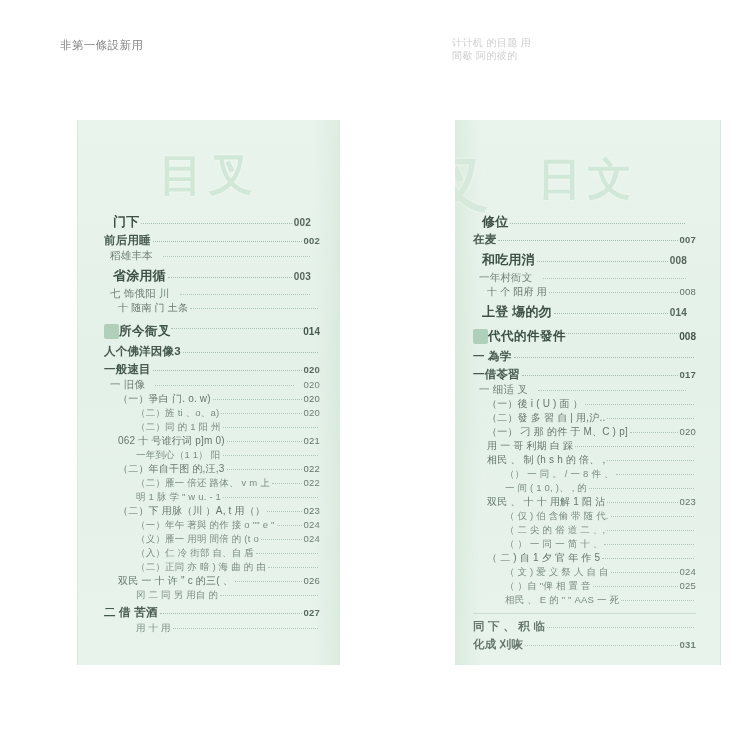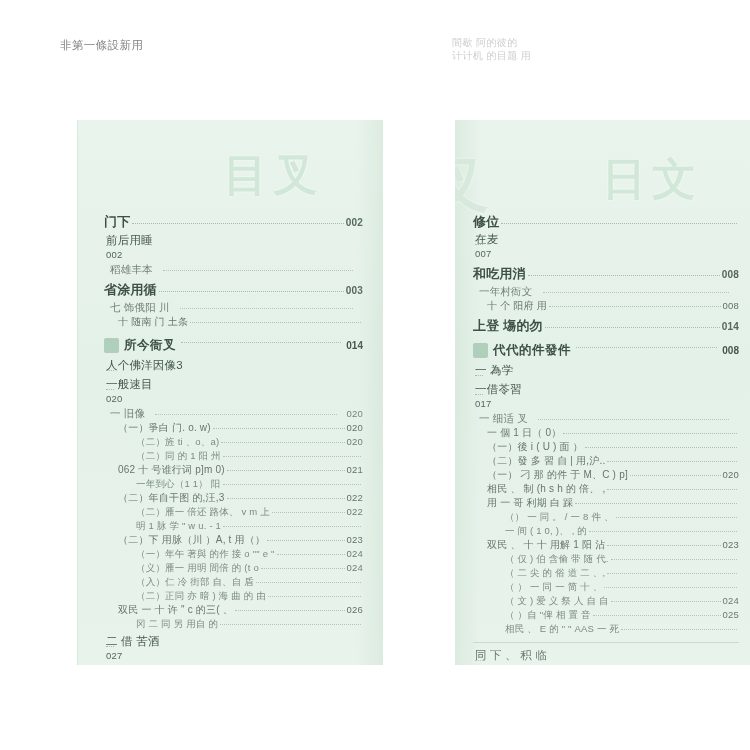--- a/index.html
+++ b/index.html
@@ -47,21 +47,20 @@
     opacity: .55;
   }
 
   
   .sheet {
     position: absolute;
     top: 120px;
     height: 545px;
     background: linear-gradient(180deg, #e9f4ec 0%, #e4f1e8 45%, #e8f3eb 100%);
     overflow: hidden;
-    padding-left: 43px;
   }
   .sheet.left {
     left: 77px;
     width: 262px;
     border-left: 1px solid #d8e8dc;
   }
   .sheet.right {
     left: 455px;
     width: 265px;
     border-right: 1px solid #d8e8dc;
@@ -136,35 +135,34 @@
     min-width: 8px;
     opacity: .75;
   }
   .row .pg {
     flex: 0 0 auto;
     font-size: 9.5px;
     color: #55665c;
     letter-spacing: .2px;
   }
 
-  .row.h1 { font-size: 13px; font-weight: 700; color: #3f5147; margin: 7px 0 4px; }
+  .row.h1 { font-size: 13px; font-weight: 700; color: #3f5147; margin: 7px 9px 4px; }
   .row.h1 .pg { font-size: 10px; font-weight: 700; }
-  .row.h2 { font-size: 11.5px; font-weight: 400; color: #46594e; margin: 5px 0 2px; flex-direction: column; }
+  .row.h2 { font-size: 11.5px; font-weight: 700; color: #46594e; margin: 5px 0 2px; }
   .row.h3 { font-size: 10.5px; color: #52635a; margin-left: 6px; gap: 8px; }
   .row.h4 { font-size: 10px; color: #5b6c62; margin-left: 14px; opacity: .92; }
   .row.h5 { font-size: 9.5px; color: #667a6d; margin-left: 32px; opacity: .85; }
 
   .blurry { filter: blur(.35px); }
   .blurrier { filter: blur(.6px); opacity: .8; }
 
   
   .chapter {
     display: flex;
     align-items: center;
-    gap: 5px;
     margin: 9px 0 3px;
   }
   .chapter .mark {
     width: 15px; height: 15px;
     background: #9dc3ac;
     border-radius: 2px;
     flex: 0 0 auto;
     opacity: .75;
   }
   .chapter .ctext {
@@ -191,22 +189,22 @@
 </head>
 <body>
 
 <div id="page">
 
   <div class="hdr-left">
     <div class="blurry">非第一條設新用</div>
   </div>
 
   <div class="hdr-right">
+    <div class="blurrier">计计机 的目题 用</div>
     <div class="blurrier">間歇 阿的彼的</div>
-    <div class="blurrier">计计机 的目题 用</div>
   </div>
 
   <div class="sheet left">
     <div class="ghost-title blurry">目叉</div>
 
     <div class="toc">
 
       <div class="row h1 blurry">
         <span class="lbl">门下</span>
         <span class="dots"></span>
@@ -433,56 +431,51 @@
         <span class="dots"></span>
         <span class="pg">017</span>
       </div>
 
       <div class="row h3 blurrier">
         <span class="lbl">一 细适 叉</span>
         <span class="dots"></span>
         <span class="pg"></span>
       </div>
 
-      <div class="row h4 blurrier">
-        <span class="lbl">一 個 1 日（ 0）</span>
-        <span class="dots"></span>
-        <span class="pg"></span>
-      </div>
 
       <div class="row h4 blurrier">
         <span class="lbl">（一）後 i ( U ) 面 ）</span>
         <span class="dots"></span>
         <span class="pg"></span>
       </div>
 
       <div class="row h4 blurrier">
         <span class="lbl">（二）發 多 習 自 | 用,沪..</span>
         <span class="dots"></span>
         <span class="pg"></span>
       </div>
 
       <div class="row h4 blurrier">
         <span class="lbl">（一） 刁 那 的件 于 M、C ) p]</span>
         <span class="dots"></span>
         <span class="pg">020</span>
       </div>
 
       <div class="row h4 blurrier">
+        <span class="lbl">用 一 哥 利期 白 踩</span>
+        <span class="dots"></span>
+        <span class="pg"></span>
+      </div>
+
+      <div class="row h4 blurrier">
         <span class="lbl">相民 、 制 (h s h 的 倍、 ,</span>
         <span class="dots"></span>
         <span class="pg"></span>
       </div>
 
-      <div class="row h4 blurrier">
-        <span class="lbl">用 一 哥 利期 白 踩</span>
-        <span class="dots"></span>
-        <span class="pg"></span>
-      </div>
-
       <div class="row h5 blurrier">
         <span class="lbl">（） 一 同 。 / 一 8 件 、</span>
         <span class="dots"></span>
         <span class="pg"></span>
       </div>
 
       <div class="row h5 blurrier">
         <span class="lbl">一 间 ( 1 0, )、 , 的</span>
         <span class="dots"></span>
         <span class="pg"></span>
@@ -505,20 +498,25 @@
         <span class="dots"></span>
         <span class="pg"></span>
       </div>
 
       <div class="row h5 blurrier">
         <span class="lbl">（ ） 一 同 一 简 十 、</span>
         <span class="dots"></span>
         <span class="pg"></span>
       </div>
 
+      <div class="row h4 blurrier">
+        <span class="lbl">（ 二 ) 自 1 夕 官 年 作 5</span>
+        <span class="dots"></span>
+        <span class="pg"></span>
+      </div>
 
       <div class="row h5 blurrier">
         <span class="lbl">（ 文 ) 爱 义 祭 人 自 自</span>
         <span class="dots"></span>
         <span class="pg">024</span>
       </div>
 
       <div class="row h5 blurrier">
         <span class="lbl">（ ）自 "俾 相 置 音</span>
         <span class="dots"></span>

